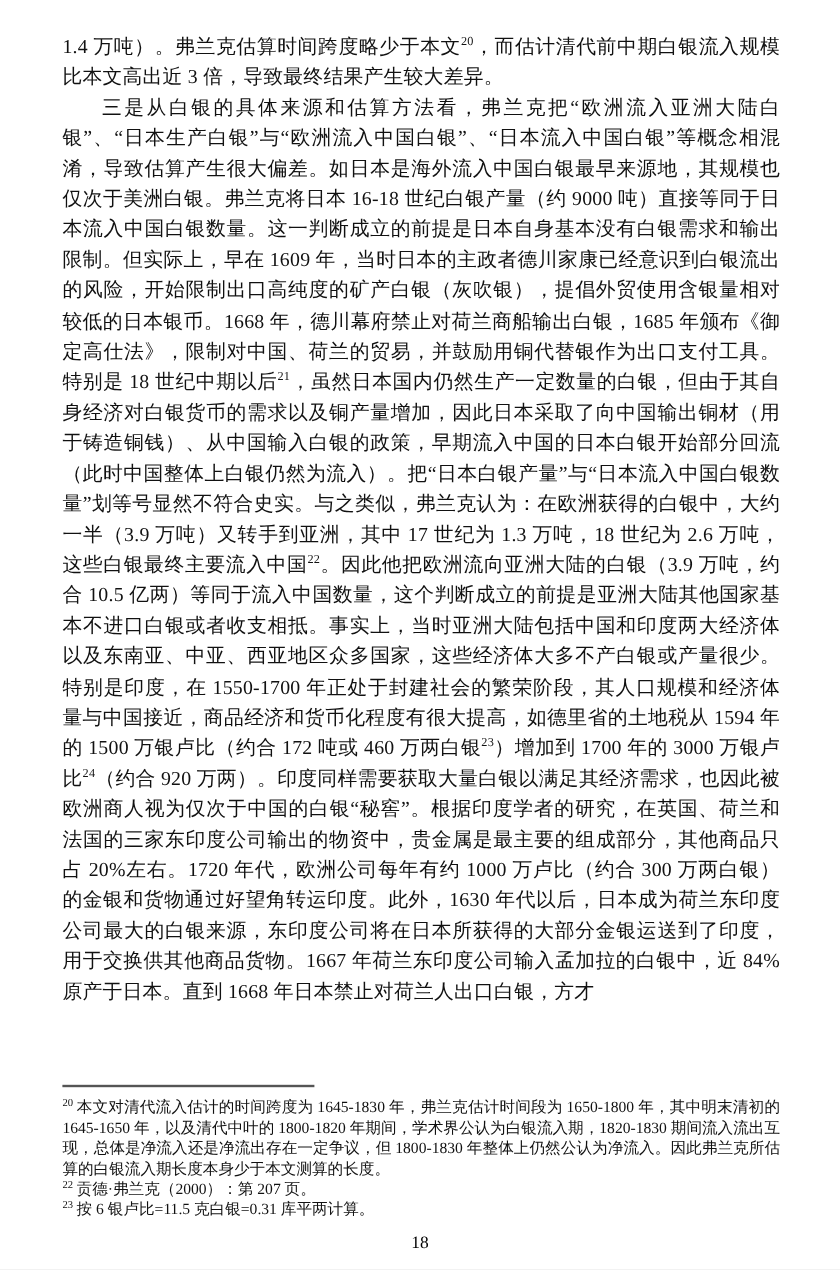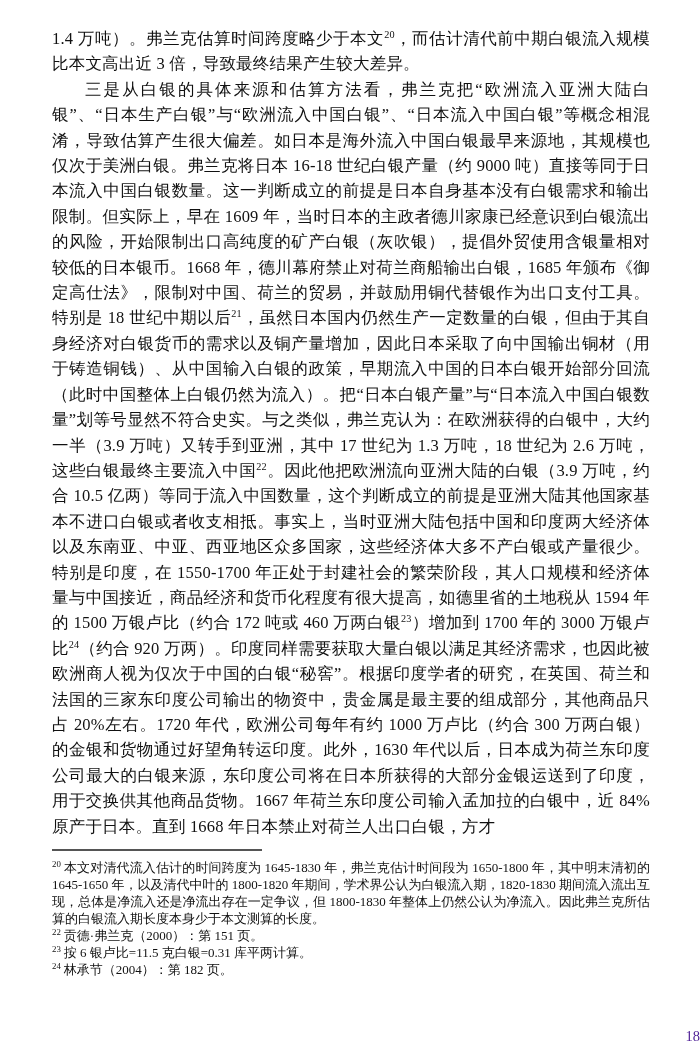--- a/index.html
+++ b/index.html
@@ -35,21 +35,21 @@
   .para.indent {
     text-indent: 2em;
   }
   sup.fn-ref {
     font-size: 0.62em;
     vertical-align: super;
     line-height: 0;
   }
   .footnote-area {
     position: absolute;
-    top: 849px;
+    top: 904px;
     left: 52px;
     width: 598px;
   }
   .footnote-separator {
     width: 210px;
     height: 0;
     border-top: 2px solid #555555;
     margin: 0 0 8px 0;
   }
   .footnote {
@@ -63,23 +63,23 @@
     font-size: 0.68em;
     vertical-align: super;
     line-height: 0;
     margin-right: 3px;
   }
   .page-number {
     position: absolute;
     top: 1028px;
     left: 0;
     right: 0;
-    text-align: right;
+    text-align: center;
     font-size: 14.5px;
-    color: #4c1d95;
+    color: #000000;
   }
 </style>
 </head>
 <body>
 
 <div class="page">
 
   <div class="body-text">
 
     <p class="para"><span>1.4 万吨）。弗兰克估算时间跨度略少于本文</span><sup class="fn-ref">20</sup><span>，而估计清代前中期白银流入规模比本文高出近 3 倍，导致最终结果产生较大差异。</span></p>
@@ -87,22 +87,21 @@
     <p class="para indent"><span>三是从白银的具体来源和估算方法看，弗兰克把“欧洲流入亚洲大陆白银”、“日本生产白银”与“欧洲流入中国白银”、“日本流入中国白银”等概念相混淆，导致估算产生很大偏差。如日本是海外流入中国白银最早来源地，其规模也仅次于美洲白银。弗兰克将日本 16-18 世纪白银产量（约 9000 吨）直接等同于日本流入中国白银数量。这一判断成立的前提是日本自身基本没有白银需求和输出限制。但实际上，早在 1609 年，当时日本的主政者德川家康已经意识到白银流出的风险，开始限制出口高纯度的矿产白银（灰吹银），提倡外贸使用含银量相对较低的日本银币。1668 年，德川幕府禁止对荷兰商船输出白银，1685 年颁布《御定高仕法》，限制对中国、荷兰的贸易，并鼓励用铜代替银作为出口支付工具。特别是 18 世纪中期以后</span><sup class="fn-ref">21</sup><span>，虽然日本国内仍然生产一定数量的白银，但由于其自身经济对白银货币的需求以及铜产量增加，因此日本采取了向中国输出铜材（用于铸造铜钱）、从中国输入白银的政策，早期流入中国的日本白银开始部分回流（此时中国整体上白银仍然为流入）。把“日本白银产量”与“日本流入中国白银数量”划等号显然不符合史实。与之类似，弗兰克认为：在欧洲获得的白银中，大约一半（3.9 万吨）又转手到亚洲，其中 17 世纪为 1.3 万吨，18 世纪为 2.6 万吨，这些白银最终主要流入中国</span><sup class="fn-ref">22</sup><span>。因此他把欧洲流向亚洲大陆的白银（3.9 万吨，约合 10.5 亿两）等同于流入中国数量，这个判断成立的前提是亚洲大陆其他国家基本不进口白银或者收支相抵。事实上，当时亚洲大陆包括中国和印度两大经济体以及东南亚、中亚、西亚地区众多国家，这些经济体大多不产白银或产量很少。特别是印度，在 1550-1700 年正处于封建社会的繁荣阶段，其人口规模和经济体量与中国接近，商品经济和货币化程度有很大提高，如德里省的土地税从 1594 年的 1500 万银卢比（约合 172 吨或 460 万两白银</span><sup class="fn-ref">23</sup><span>）增加到 1700 年的 3000 万银卢比</span><sup class="fn-ref">24</sup><span>（约合 920 万两）。印度同样需要获取大量白银以满足其经济需求，也因此被欧洲商人视为仅次于中国的白银“秘窖”。根据印度学者的研究，在英国、荷兰和法国的三家东印度公司输出的物资中，贵金属是最主要的组成部分，其他商品只占 20%左右。1720 年代，欧洲公司每年有约 1000 万卢比（约合 300 万两白银）的金银和货物通过好望角转运印度。此外，1630 年代以后，日本成为荷兰东印度公司最大的白银来源，东印度公司将在日本所获得的大部分金银运送到了印度，用于交换供其他商品货物。1667 年荷兰东印度公司输入孟加拉的白银中，近 84%原产于日本。直到 1668 年日本禁止对荷兰人出口白银，方才</span></p>
 
   </div>
 
   <div class="footnote-area">
     <div class="footnote-separator"></div>
 
     <p class="footnote"><sup class="fn-marker">20</sup><span>本文对清代流入估计的时间跨度为 1645-1830 年，弗兰克估计时间段为 1650-1800 年，其中明末清初的 1645-1650 年，以及清代中叶的 1800-1820 年期间，学术界公认为白银流入期，1820-1830 期间流入流出互现，总体是净流入还是净流出存在一定争议，但 1800-1830 年整体上仍然公认为净流入。因此弗兰克所估算的白银流入期长度本身少于本文测算的长度。</span></p>
 
 
-    <p class="footnote"><sup class="fn-marker">22</sup><span>贡德·弗兰克（2000）：第 151 页。</span></p>
+    <p class="footnote"><sup class="fn-marker">22</sup><span>贡德·弗兰克（2000）：第 207 页。</span></p>
 
     <p class="footnote"><sup class="fn-marker">23</sup><span>按 6 银卢比=11.5 克白银=0.31 库平两计算。</span></p>
 
-    <p class="footnote"><sup class="fn-marker">24</sup><span>林承节（2004）：第 182 页。</span></p>
   </div>
 
   <div class="page-number">18</div>
 
 </div>
 
 </body></html>

